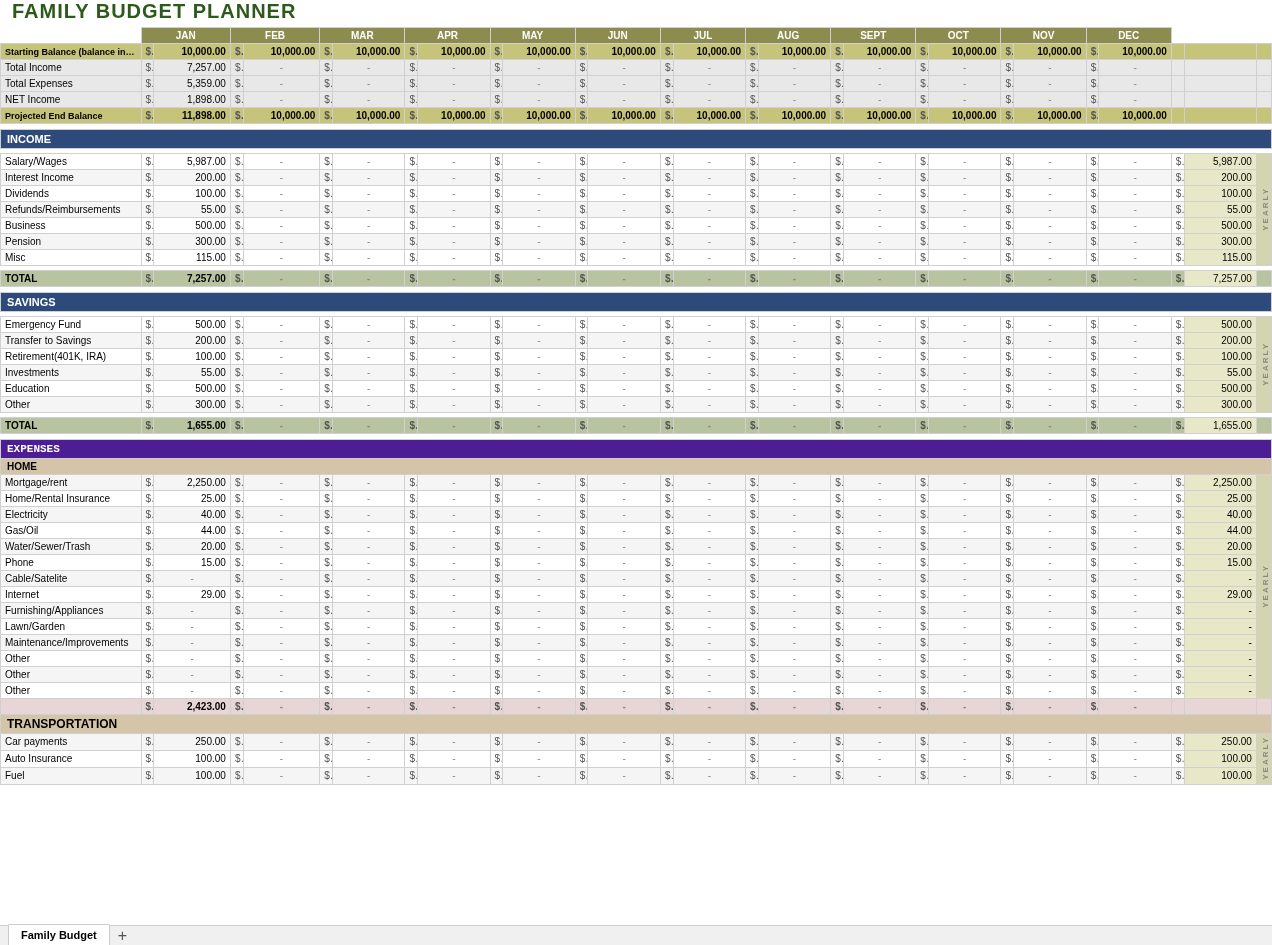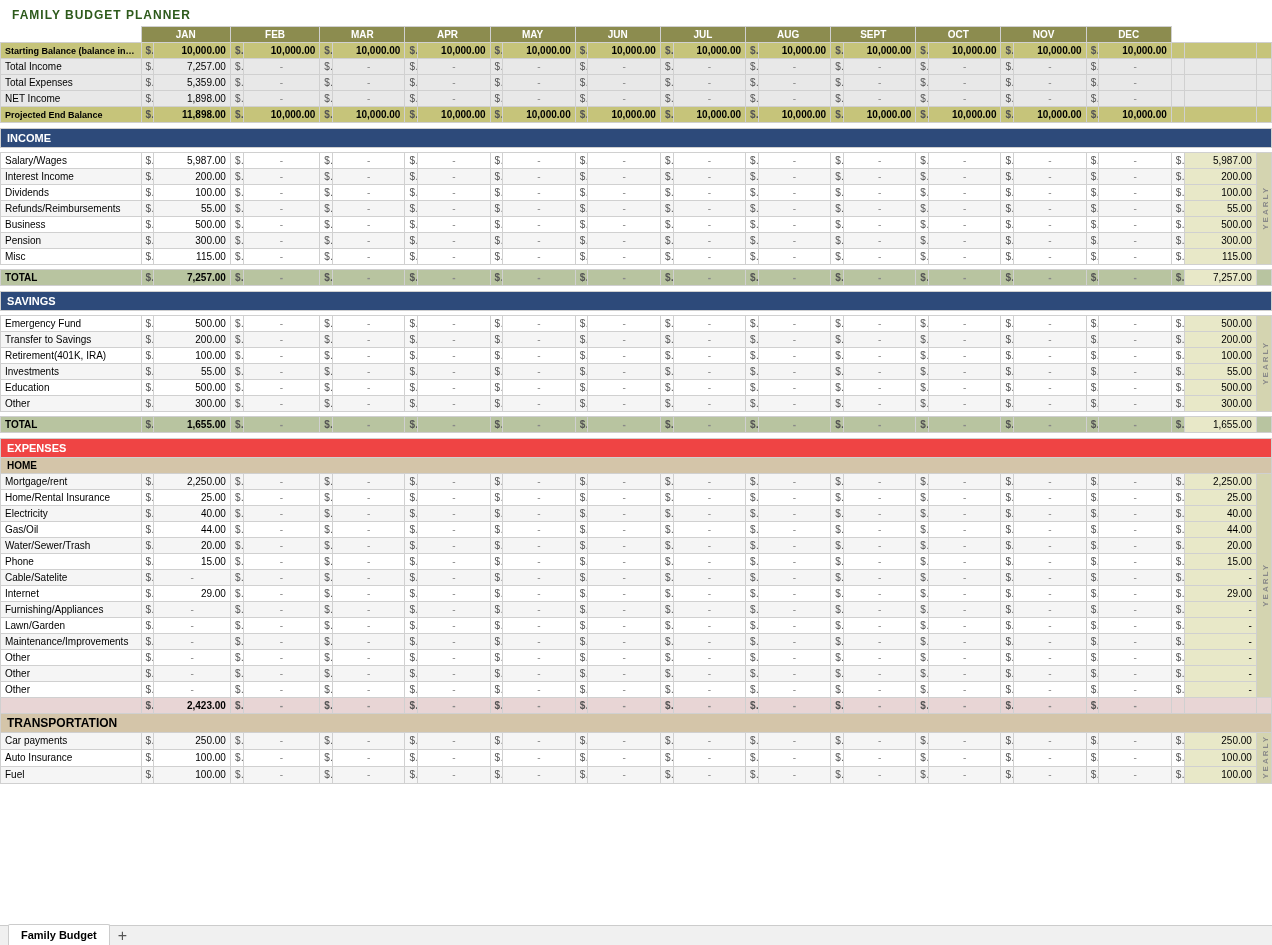--- a/index.html
+++ b/index.html
@@ -11,23 +11,23 @@
     }
     .spreadsheet-container {
       width: 1272px;
       min-height: 945px;
       background: #fff;
       position: relative;
     }
     
     .app-title {
       color: #2d5a1b;
-      font-size: 12px;
+      font-size: 20px;
       font-weight: bold;
-      padding: 8px 12px 4px 12px;
+      padding: 0 12px 4px 12px;
       letter-spacing: 1px;
     }
     
     .main-table {
       width: 100%;
       border-collapse: collapse;
       font-size: 10px;
     }
     .main-table td, .main-table th {
       border: 1px solid #d0d0d0;
@@ -62,24 +62,25 @@
       font-size: 11px;
     }
     .section-header-savings {
       background: #2d4a7a;
       color: #fff;
       font-weight: bold;
       font-size: 11px;
       margin-top: 12px;
     }
     .section-header-expenses {
-      background: #ef4444;
+      background: #4c1d95;
       color: #fff;
       font-weight: bold;
       font-size: 11px;
+      font-family: Liberation Mono, monospace;
     }
     .section-header-home {
       background: #d4c5a9;
       font-weight: bold;
       font-size: 10px;
     }
     .section-header-transport {
       background: #d4c5a9;
       font-weight: bold;
       font-size: 12px;

